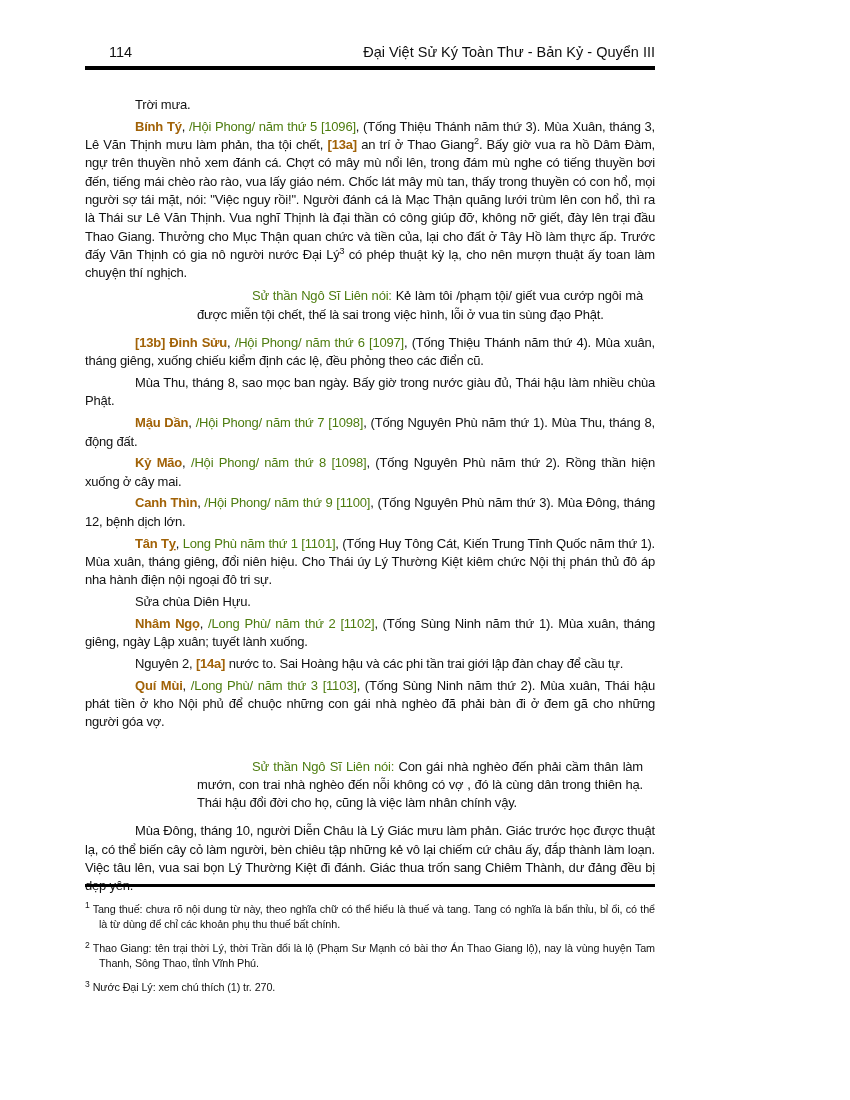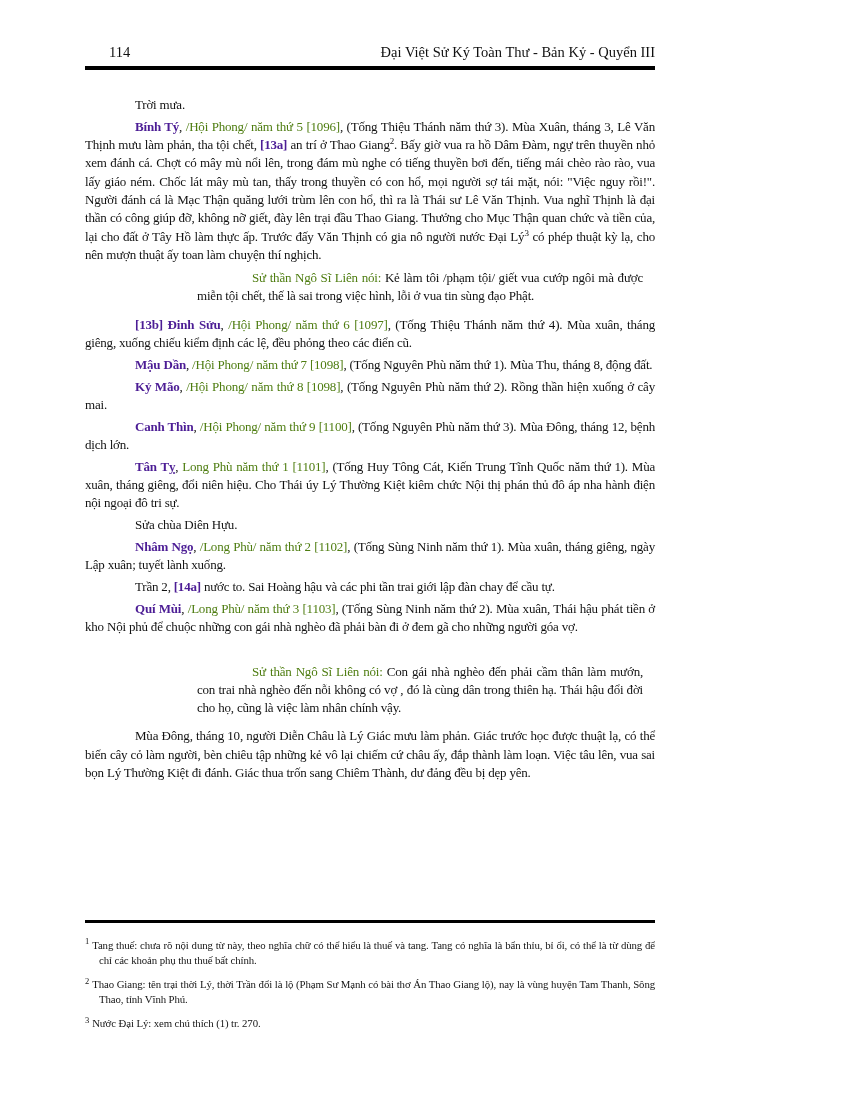--- a/index.html
+++ b/index.html
@@ -1,20 +1,20 @@
 <!DOCTYPE html>
 <html lang="vi"><head>
 <meta charset="utf-8">
 <style>
   html,body{margin:0;padding:0;background:#ffffff;}
   .page{
     position:relative;
     width:738px;height:1100px;
     background:#ffffff;
-    font-family:Liberation Serif, serif;
+    font-family:Liberation Sans, sans-serif;
     color:#121212;
     overflow:hidden;
     border-radius:21px;
   }
   .page-header{
     position:absolute;top:44px;left:85px;right:83px;height:20px;
     font-size:14.5px;color:#101010;
   }
   .page-number{position:absolute;left:24px;top:0;}
   .page-title{position:absolute;left:0;right:0;top:0;text-align:right;}
@@ -22,25 +22,25 @@
     position:absolute;top:66px;left:85px;right:83px;height:4px;background:#000000;
   }
   #content{
     position:absolute;top:96px;left:85px;right:83px;
     font-size:13px;line-height:18.3px;letter-spacing:-0.2px;
     text-align:justify;
   }
   p.para{margin:0 0 3.5px 0;text-indent:50px;}
   p.para.quote{margin:5px 12px 10px 112px;text-indent:55px;}
   p.para.quote.spaced{margin-top:26px;}
-  .run-bold{font-weight:bold;color:#4c1d95;}
+  .run-bold{font-weight:bold;color:#a16207;}
   .run-era{color:#4d7c0f;}
   sup.run-sup{font-size:9px;line-height:0;}
   .page-footer{
-    position:absolute;top:884px;left:85px;right:83px;margin-top:36px;
+    position:absolute;top:884px;left:85px;right:83px;
   }
   .footnote-rule{height:3px;background:#000000;margin-bottom:15px;}
   p.footnote{
     font-size:10.8px;line-height:14.6px;letter-spacing:-0.1px;
     text-align:justify;margin:0 0 10px 0;
     padding-left:14px;text-indent:-14px;color:#141414;
   }
   sup.fn-marker{font-size:8.5px;line-height:0;margin-right:3px;}
 </style>
 </head>
@@ -53,27 +53,28 @@
     <span class="page-title">Đại Việt Sử Ký Toàn Thư - Bản Kỷ - Quyển III</span>
   </div>
 
   <div class="header-rule"></div>
 
   <div id="content">
       <p class="para"><span>Trời mưa.</span></p>
       <p class="para"><span class="run-bold">Bính Tý</span><span>, </span><span class="run-era">/Hội Phong/ năm thứ 5 [1096]</span><span>, (Tống Thiệu Thánh năm thứ 3). Mùa Xuân, tháng 3, Lê Văn Thịnh mưu làm phản, tha tội chết, </span><span class="run-bold">[13a]</span><span> an trí ở Thao Giang</span><sup class="run-sup">2</sup><span>. Bấy giờ vua ra hồ Dâm Đàm, ngự trên thuyền nhỏ xem đánh cá. Chợt có mây mù nổi lên, trong đám mù nghe có tiếng thuyền bơi đến, tiếng mái chèo rào rào, vua lấy giáo ném. Chốc lát mây mù tan, thấy trong thuyền có con hổ, mọi người sợ tái mặt, nói: "Việc nguy rồi!". Người đánh cá là Mạc Thận quăng lưới trùm lên con hổ, thì ra là Thái sư Lê Văn Thịnh. Vua nghĩ Thịnh là đại thần có công giúp đỡ, không nỡ giết, đày lên trại đầu Thao Giang. Thưởng cho Mục Thận quan chức và tiền của, lại cho đất ở Tây Hồ làm thực ấp. Trước đấy Văn Thịnh có gia nô người nước Đại Lý</span><sup class="run-sup">3</sup><span> có phép thuật kỳ lạ, cho nên mượn thuật ấy toan làm chuyện thí nghịch.</span></p>
       <p class="para quote"><span class="run-era">Sử thần Ngô Sĩ Liên nói: </span><span>Kẻ làm tôi /phạm tội/ giết vua cướp ngôi mà được miễn tội chết, thế là sai trong việc hình, lỗi ở vua tin sùng đạo Phật.</span></p>
       <p class="para"><span class="run-bold">[13b] Đinh Sửu</span><span>, </span><span class="run-era">/Hội Phong/ năm thứ 6 [1097]</span><span>, (Tống Thiệu Thánh năm thứ 4). Mùa xuân, tháng giêng, xuống chiếu kiểm định các lệ, đều phỏng theo các điển cũ.</span></p>
+      <p class="para"><span>Mùa Thu, tháng 8, sao mọc ban ngày. Bấy giờ trong nước giàu đủ, Thái hậu làm nhiều chùa Phật.</span></p>
       <p class="para"><span class="run-bold">Mậu Dần</span><span>, </span><span class="run-era">/Hội Phong/ năm thứ 7 [1098]</span><span>, (Tống Nguyên Phù năm thứ 1). Mùa Thu, tháng 8, động đất.</span></p>
       <p class="para"><span class="run-bold">Kỷ Mão</span><span>, </span><span class="run-era">/Hội Phong/ năm thứ 8 [1098]</span><span>, (Tống Nguyên Phù năm thứ 2). Rồng thần hiện xuống ở cây mai.</span></p>
       <p class="para"><span class="run-bold">Canh Thìn</span><span>, </span><span class="run-era">/Hội Phong/ năm thứ 9 [1100]</span><span>, (Tống Nguyên Phù năm thứ 3). Mùa Đông, tháng 12, bệnh dịch lớn.</span></p>
       <p class="para"><span class="run-bold">Tân Tỵ</span><span>, </span><span class="run-era">Long Phù năm thứ 1 [1101]</span><span>, (Tống Huy Tông Cát, Kiến Trung Tĩnh Quốc năm thứ 1). Mùa xuân, tháng giêng, đổi niên hiệu. Cho Thái úy Lý Thường Kiệt kiêm chức Nội thị phán thủ đô áp nha hành điện nội ngoại đô tri sự.</span></p>
       <p class="para"><span>Sửa chùa Diên Hựu.</span></p>
       <p class="para"><span class="run-bold">Nhâm Ngọ</span><span>, </span><span class="run-era">/Long Phù/ năm thứ 2 [1102]</span><span>, (Tống Sùng Ninh năm thứ 1). Mùa xuân, tháng giêng, ngày Lập xuân; tuyết lành xuống.</span></p>
-      <p class="para"><span>Trần 2, </span><span class="run-bold">[14a]</span><span> nước to. Sai Hoàng hậu và các phi tần trai giới lập đàn chay để cầu tự.</span></p>
+      <p class="para"><span>Nguyên 2, </span><span class="run-bold">[14a]</span><span> nước to. Sai Hoàng hậu và các phi tần trai giới lập đàn chay để cầu tự.</span></p>
       <p class="para"><span class="run-bold">Quí Mùi</span><span>, </span><span class="run-era">/Long Phù/ năm thứ 3 [1103]</span><span>, (Tống Sùng Ninh năm thứ 2). Mùa xuân, Thái hậu phát tiền ở kho Nội phủ để chuộc những con gái nhà nghèo đã phải bàn đi ở đem gã cho những người góa vợ.</span></p>
       <p class="para quote spaced"><span class="run-era">Sử thần Ngô Sĩ Liên nói: </span><span>Con gái nhà nghèo đến phải cầm thân làm mướn, con trai nhà nghèo đến nỗi không có vợ , đó là cùng dân trong thiên hạ. Thái hậu đổi đời cho họ, cũng là việc làm nhân chính vậy.</span></p>
       <p class="para"><span>Mùa Đông, tháng 10, người Diễn Châu là Lý Giác mưu làm phản. Giác trước học được thuật lạ, có thể biến cây cỏ làm người, bèn chiêu tập những kẻ vô lại chiếm cứ châu ấy, đắp thành làm loạn. Việc tâu lên, vua sai bọn Lý Thường Kiệt đi đánh. Giác thua trốn sang Chiêm Thành, dư đảng đều bị dẹp yên.</span></p>
     </div>
 
   <div class="page-footer">
     <div class="footnote-rule"></div>
     <div id="footnote-list">
         <p class="footnote"><sup class="fn-marker">1</sup><span>Tang thuế: chưa rõ nội dung từ này, theo nghĩa chữ có thể hiểu là thuế và tang. Tang có nghĩa là bẩn thỉu, bỉ ổi, có thể là từ dùng để chỉ các khoản phụ thu thuế bất chính.</span></p>
         <p class="footnote"><sup class="fn-marker">2</sup><span>Thao Giang: tên trại thời Lý, thời Trần đổi là lộ (Phạm Sư Mạnh có bài thơ Án Thao Giang lộ), nay là vùng huyện Tam Thanh, Sông Thao, tỉnh Vĩnh Phú.</span></p>

